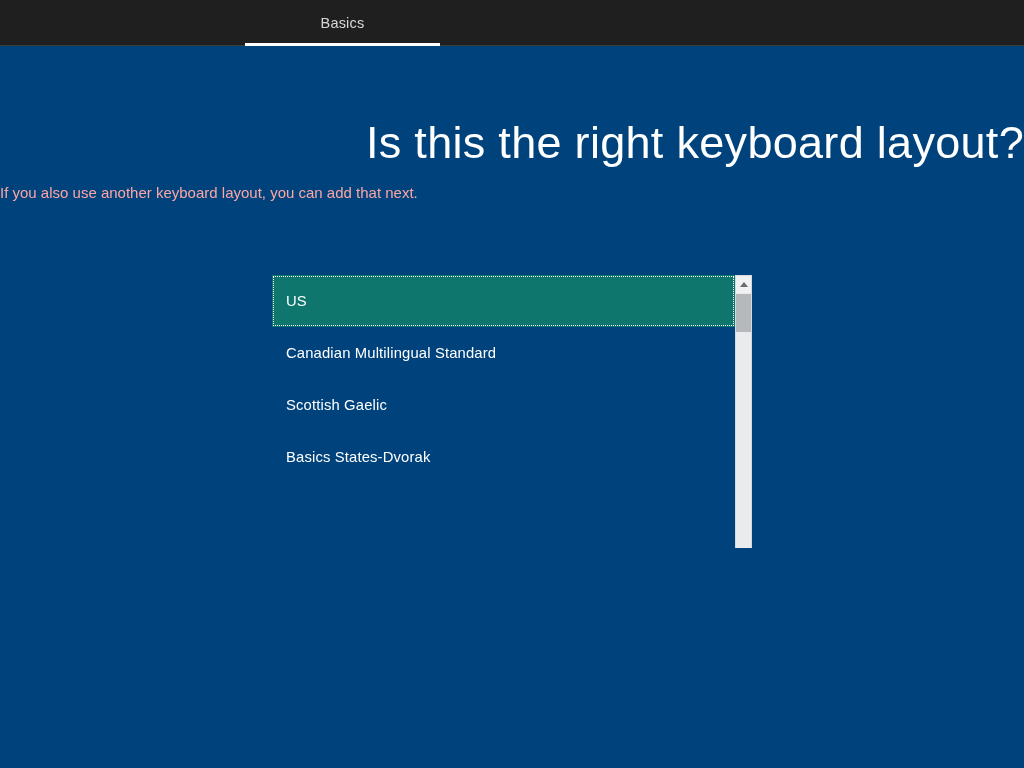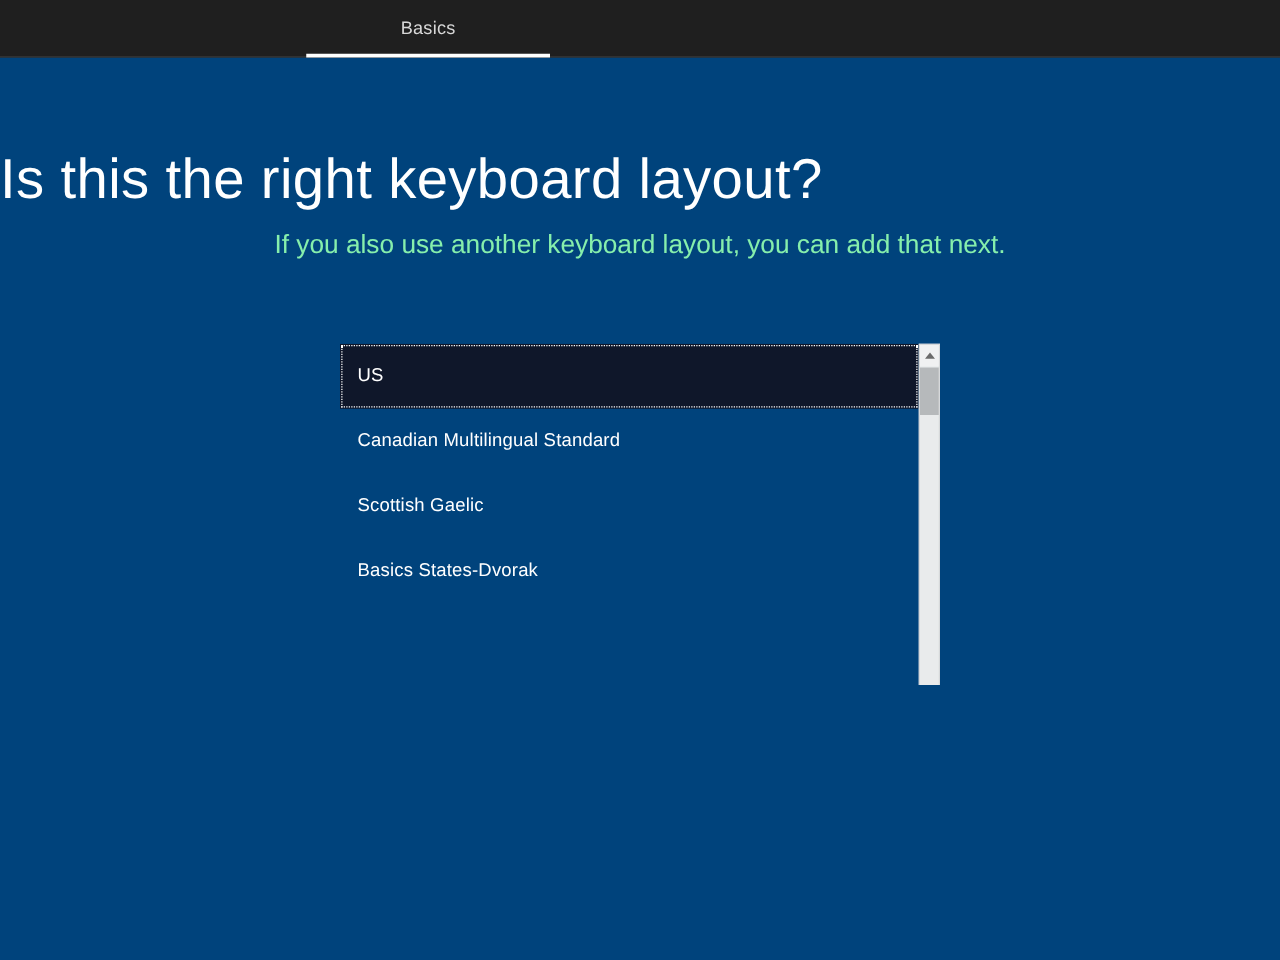--- a/index.html
+++ b/index.html
@@ -50,34 +50,34 @@
   .canvas {
     position:absolute;
     top:47px; left:0;
     width:1024px; height:675px;
     background:#00437c;
   }
 
   .page-title {
     position:absolute;
     top:70px; left:0; width:1024px;
-    text-align:left;
+    text-align:right;
     color:#ffffff;
     font-size:45px;
     font-weight:300;
     letter-spacing:0.3px;
     white-space:nowrap;
   }
 
   .page-subtitle {
     position:absolute;
     top:137px; left:0; width:1024px;
-    text-align:center;
-    color:#86efac;
-    font-size:21px;
+    text-align:left;
+    color:#fca5a5;
+    font-size:15px;
     font-weight:400;
   }
 
   
   .list-wrap {
     position:absolute;
     left:272px; top:228px;
     width:480px; height:358px;
   }
 
@@ -93,21 +93,21 @@
     width:463px; height:52px;
     display:flex; align-items:center;
     padding-left:14px;
     color:#ffffff;
     font-size:14.8px;
     font-weight:400;
     letter-spacing:0.15px;
     cursor:default;
   }
   .list-item.selected {
-    background:#0f172a;
+    background:#0f766e;
     outline:1px dotted #ffffff;
     outline-offset:-2px;
   }
 
   
   .scrollbar {
     position:absolute;
     right:0; top:0;
     width:17px; height:358px;
     background:#e9ebec;

